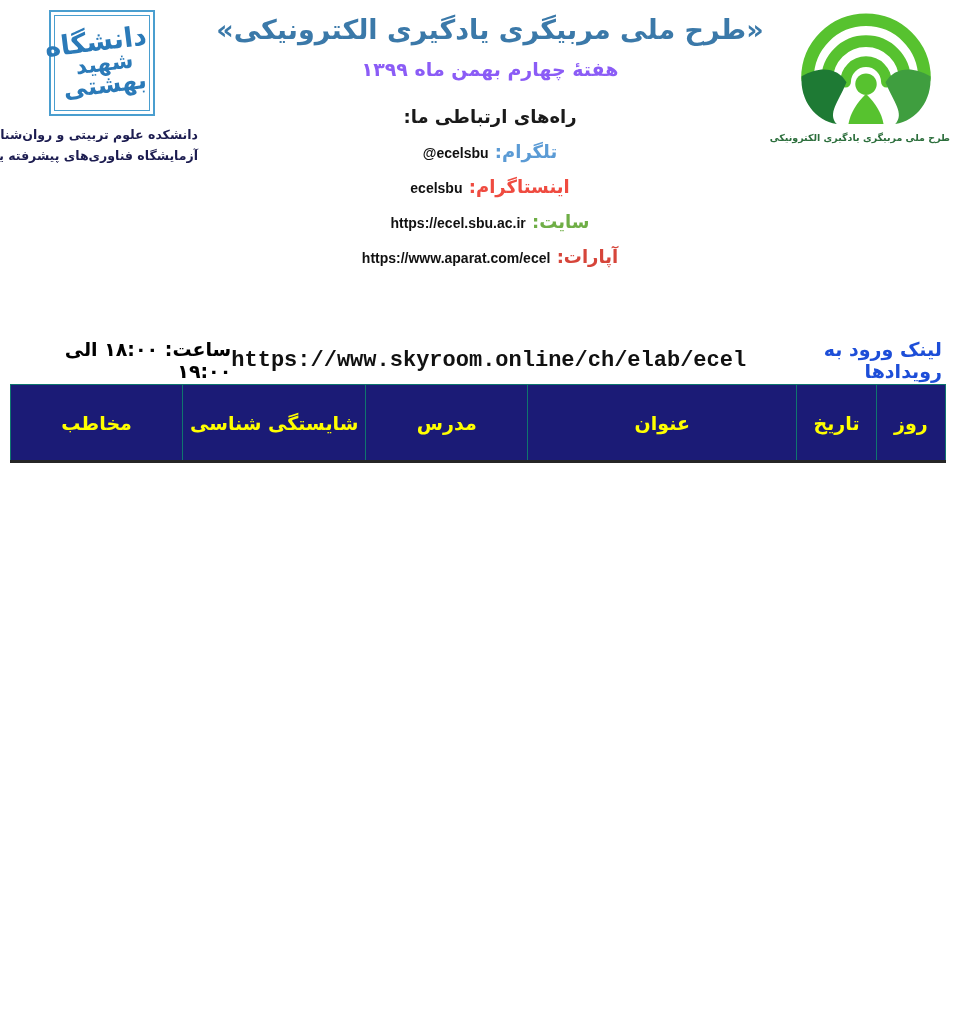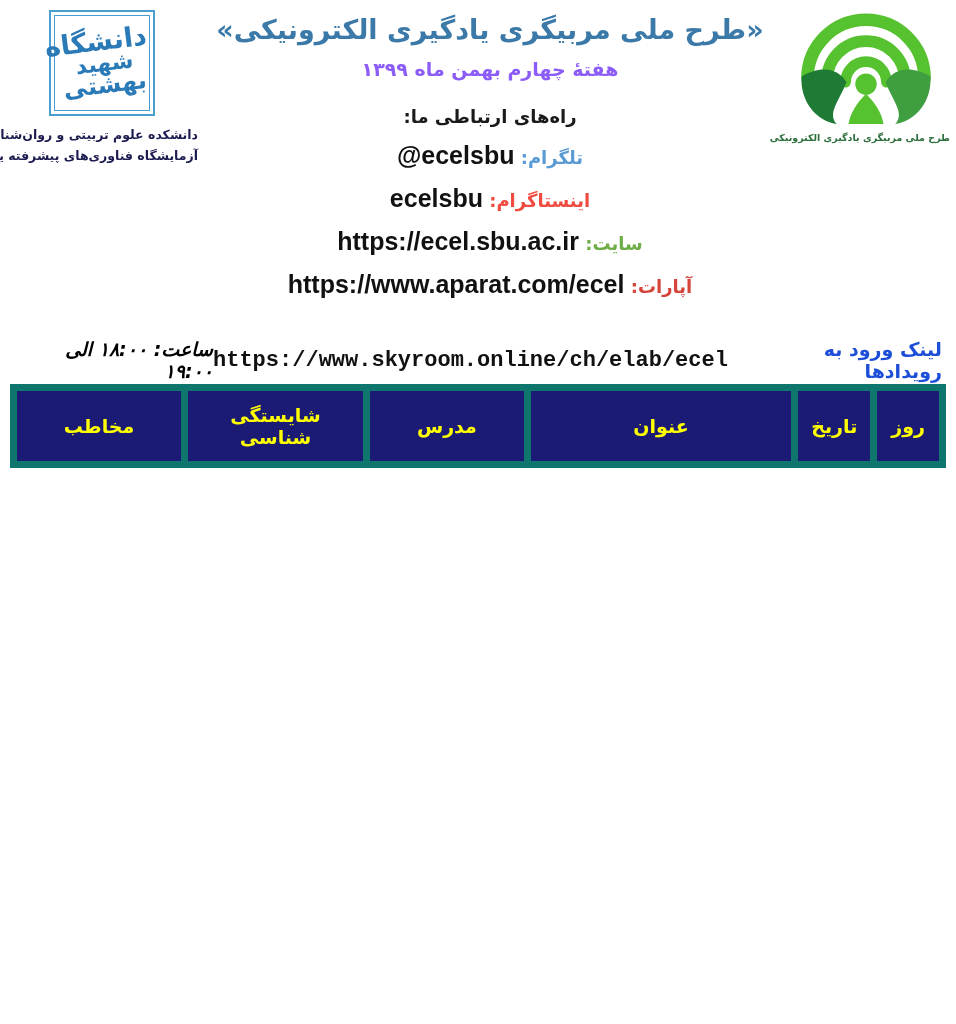--- a/index.html
+++ b/index.html
@@ -31,47 +31,47 @@
   .sbu-cal .w3 { font-size: 24px; display: block; }
   .sbu-caption { font-size: 12.5px; font-weight: bold; color: #1c1c50; line-height: 21px; white-space: nowrap; }
 
   .col-center { flex: 1; text-align: center; }
   .main-title { margin-top: 8px; font-size: 27px; font-weight: bold; color: #3b79a9; }
   .sub-title { margin-top: 13px; font-size: 19px; font-weight: bold; color: #8b5cf6; }
 
   .contact-heading { margin-top: 26px; font-size: 18px; font-weight: bold; color: #1a1a1a; }
   .contact-line { margin-top: 14px; font-size: 18px; font-weight: bold; color: #1a1a1a; }
   .contact-line .lbl { font-weight: bold; }
-  .contact-line .val { color: #111; font-size: 25px; font-weight: bold; font-family: "Liberation Sans", sans-serif; }
+  .contact-line .val { color: #111; font-size: 14px; font-weight: bold; font-family: "Liberation Sans", sans-serif; }
 
   .col-right { width: 168px; text-align: center; }
   .plan-logo { margin-top: 2px; }
   .plan-caption { font-size: 9.5px; font-weight: bold; color: #2c6e3c; margin-top: -2px; white-space: nowrap; }
 
   
   .events-row {
     margin: 32px 14px 0 14px; height: 32px;
     display: flex; align-items: center; justify-content: space-between;
   }
   .events-right { display: flex; align-items: center; gap: 26px; }
   .events-label { font-size: 19px; font-weight: bold; color: #1d4ed8; }
   .events-url {
     font-family: Liberation Mono, monospace;
     font-size: 22px; font-weight: bold; color: #111;
   }
-  .events-time { font-size: 19px; font-weight: bold; color: #000; font-style: italic; }
+  .events-time { font-size: 19px; font-weight: bold; color: #000; }
 
   
   .sched-wrap { margin: 8px 10px 0 10px; }
   table.sched {
     width: 100%; border-collapse: collapse; table-layout: fixed;
     border-bottom: 3px solid #262626;
   }
   table.sched th, table.sched td {
-    border: 7px solid #0f766e;
+    border: 1px solid #0f766e;
     text-align: center; vertical-align: middle;
     padding: 4px 6px;
     color: #111;
   }
   table.sched thead tr { height: 77px; }
   table.sched th {
     background: #1b1b76; color: #ffff00;
     font-size: 19px; font-weight: bold;
   }
 </style>

